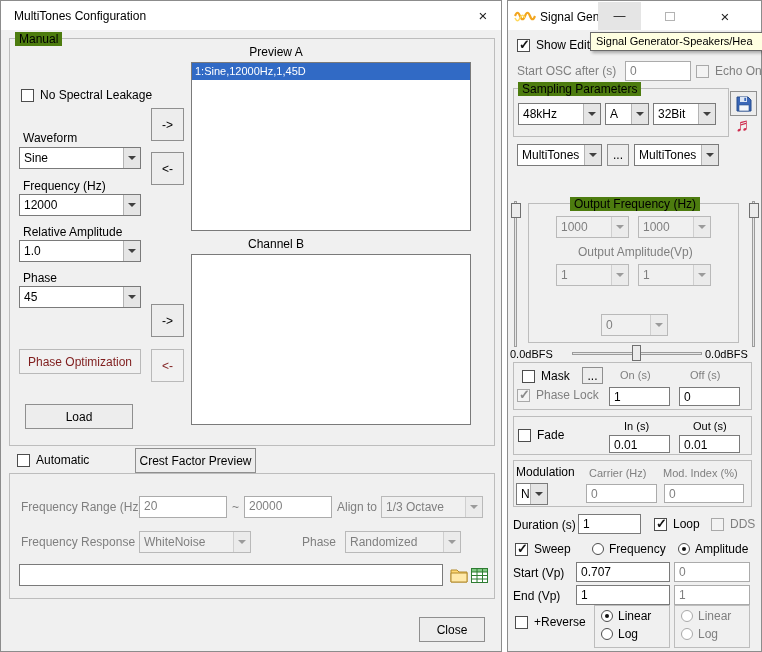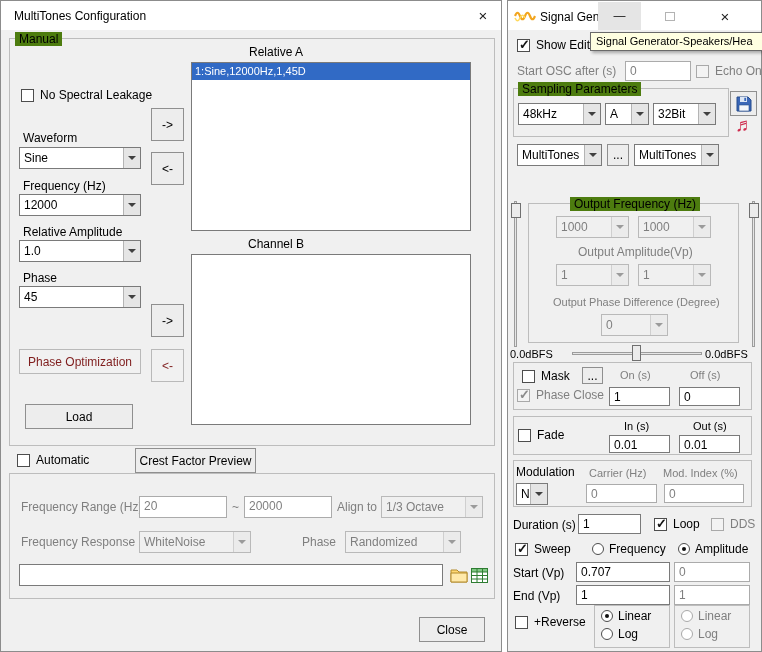--- a/index.html
+++ b/index.html
@@ -54,21 +54,21 @@
 
 <div class="win" style="left:0;top:0;width:502px;height:652px">
   <div class="tbar">
     <span class="ttl">MultiTones Configuration</span>
     <div class="cap x" style="left:466px;top:0;width:32px;height:29px">×</div>
   </div>
 
   <div class="gb" style="left:8px;top:37px;width:486px;height:408px"></div>
   <span class="gbl" style="left:14px;top:31px">Manual</span>
 
-  <span class="lbl" style="left:190px;top:45px;width:170px;text-align:center">Relative A</span>
+  <span class="lbl" style="left:190px;top:45px;width:170px;text-align:center">Preview A</span>
   <div class="list" style="left:190px;top:61px;width:280px;height:169px">
     <div class="lsel">1:Sine,12000Hz,1,45D</div>
   </div>
 
   <div class="chk" style="left:20px;top:87px">
     <span class="bx"></span>
     <span>No Spectral Leakage</span>
   </div>
 
   <div class="btn" style="left:150px;top:107px;width:33px;height:33px">-&gt;</div>
@@ -271,21 +271,20 @@
       <span class="ca">
         <i></i>
       </span>
   </div>
   <div class="combo cdis" style="left:130px;top:263px;width:73px">
     <span class="ct">1</span>
       <span class="ca">
         <i></i>
       </span>
   </div>
-  <span class="lbl dis s11" style="left:45px;top:295px">Output Phase Difference (Degree)</span>
   <div class="combo cdis" style="left:93px;top:313px;width:67px">
     <span class="ct">0</span>
       <span class="ca">
         <i></i>
       </span>
   </div>
   <span class="lbl s11" style="left:2px;top:347px">0.0dBFS</span>
   <div class="hsl" style="left:64px;top:344px;width:130px;height:17px">
     <div class="tr"></div>
     <div class="th" style="left:60px"></div>
@@ -295,21 +294,21 @@
   <div class="gb" style="left:5px;top:361px;width:239px;height:48px"></div>
   <div class="chk" style="left:14px;top:368px">
     <span class="bx"></span>
     <span>Mask</span>
   </div>
   <div class="btn" style="left:74px;top:366px;width:21px;height:17px">...</div>
   <span class="lbl dis s11" style="left:112px;top:368px">On (s)</span>
   <span class="lbl dis s11" style="left:182px;top:368px">Off (s)</span>
   <div class="chk kdis on" style="left:9px;top:387px">
     <span class="bx"></span>
-    <span>Phase Close</span>
+    <span>Phase Lock</span>
   </div>
   <div class="tb" style="left:101px;top:386px;width:61px;height:19px">1</div>
   <div class="tb" style="left:171px;top:386px;width:61px;height:19px">0</div>
 
   <div class="gb" style="left:5px;top:415px;width:239px;height:39px"></div>
   <div class="chk" style="left:10px;top:427px">
     <span class="bx"></span>
     <span>Fade</span>
   </div>
   <span class="lbl s11" style="left:116px;top:419px">In (s)</span>

